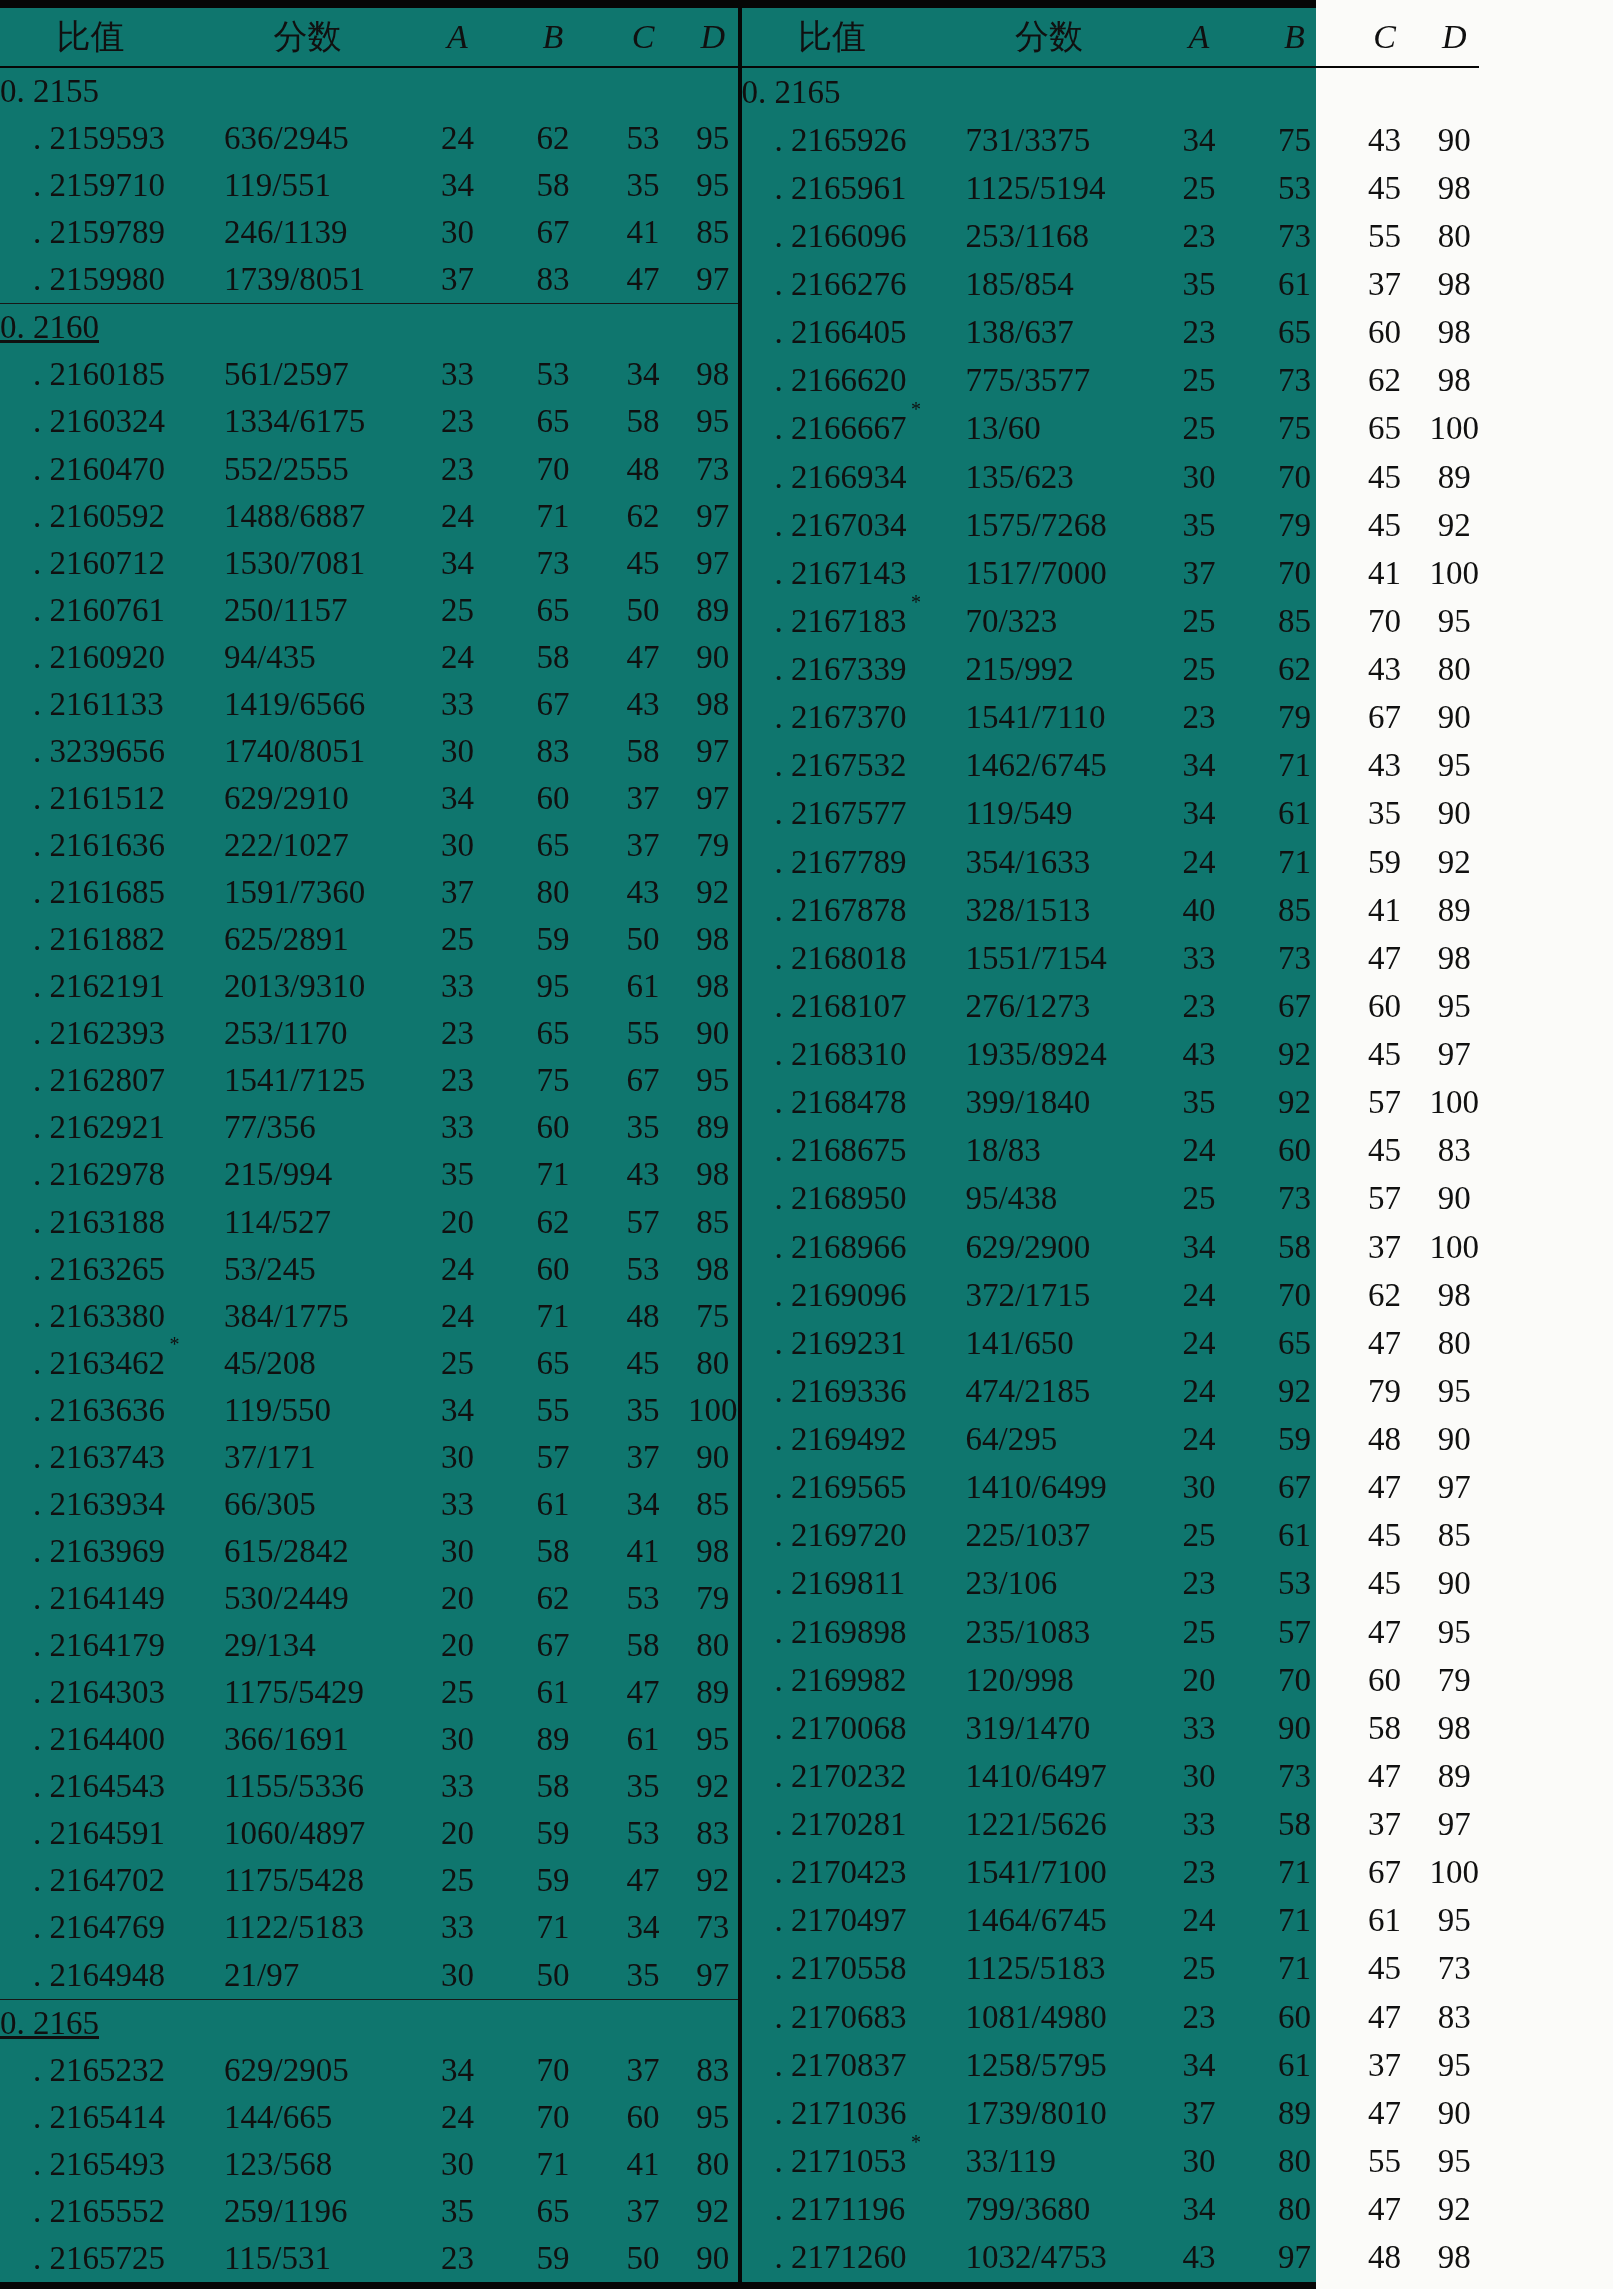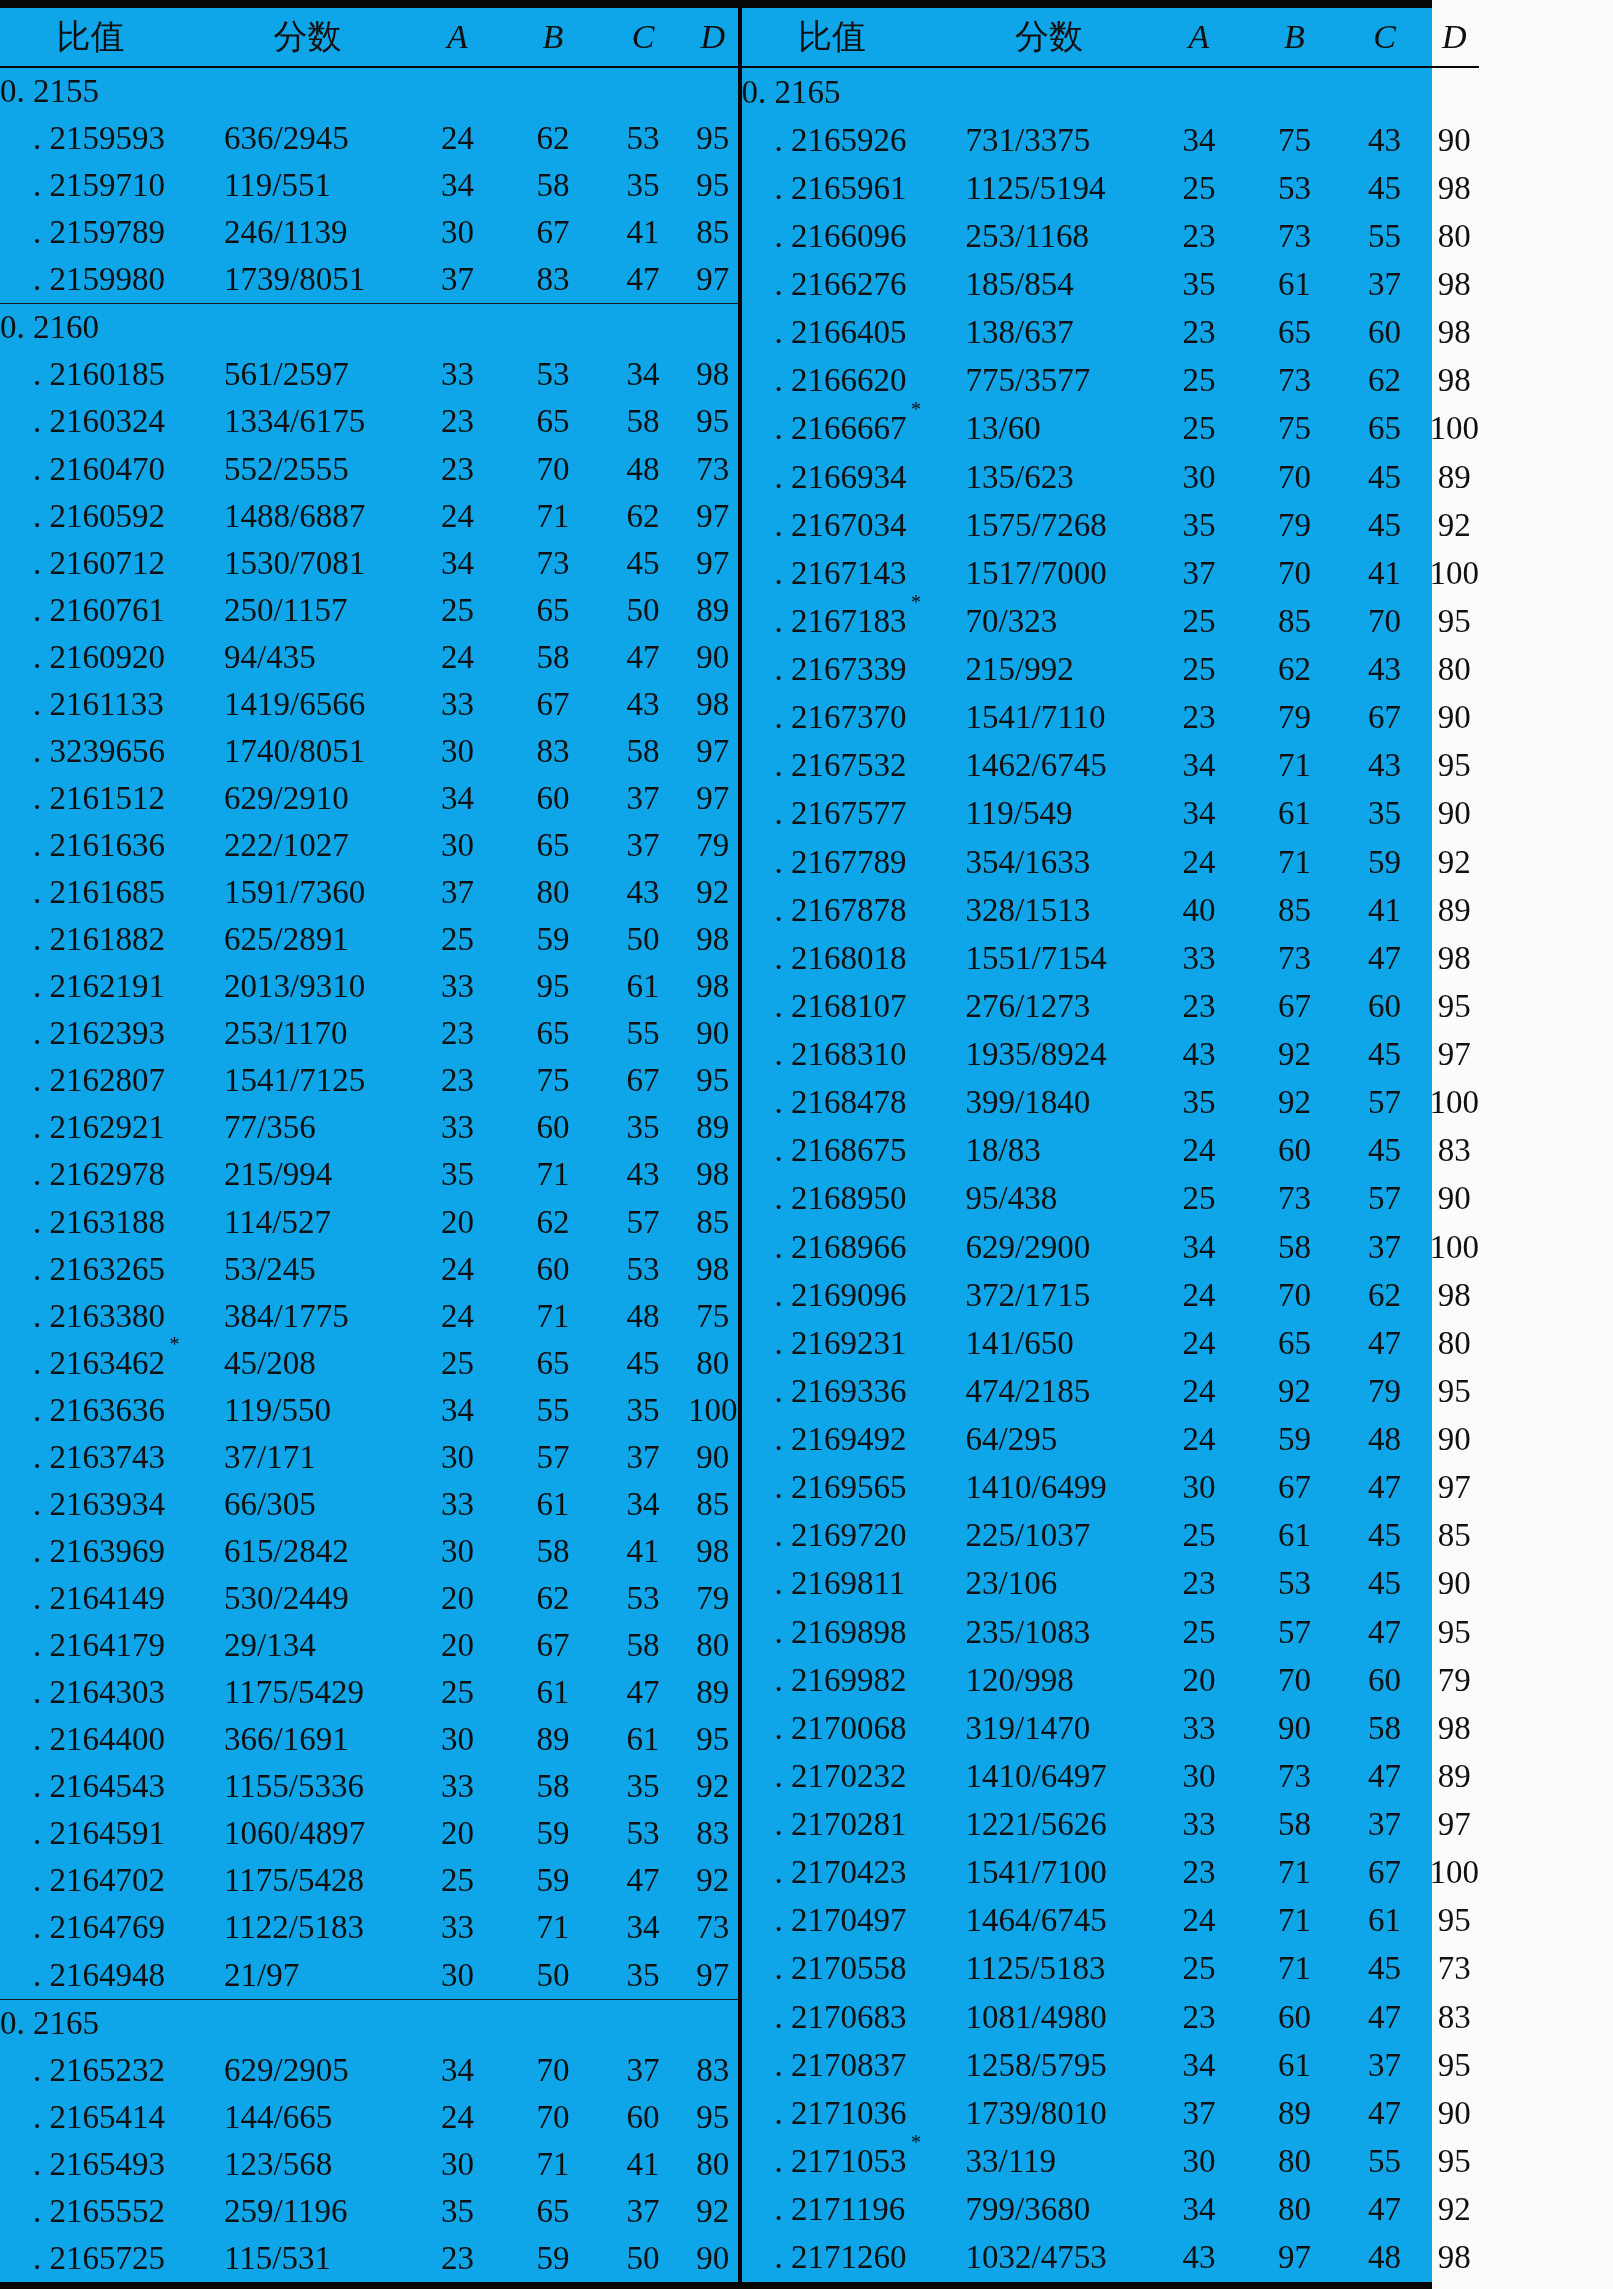--- a/index.html
+++ b/index.html
@@ -3,42 +3,42 @@
 <meta charset="utf-8">
 <style>
   *{box-sizing:border-box;}
   html,body{margin:0;padding:0;}
   body{
     width:1614px;height:2290px;overflow:hidden;
     background:#fbfbf9;color:#101010;
     font-family:"Liberation Serif","DejaVu Serif",serif;
   }
   .table-wrap{
-    position:relative;width:1432px;height:2290px;
+    position:relative;width:1316px;height:2290px;
     border-top:8.1px solid #060606;border-bottom:8.1px solid #060606;
-    display:flex;background:#0ea5e9;
+    display:flex;background:#0f766e;
   }
   .panel{width:802px;display:flex;flex-direction:column;}
   .divider{width:9px;border-left:2.7px solid #060606;border-right:2.7px solid #060606;}
   .header-row{
     flex:0 0 60px;display:grid;
     grid-template-columns:181px 226px 101px 90px 90px 1fr;
     align-items:center;border-bottom:2.7px solid #060606;
     font-size:34px;
   }
   .h-ratio{text-align:center;}
   .h-fraction{text-align:center;padding-left:27px;}
   .h-letter{text-align:center;font-style:italic;}
   .row{
     flex:1 1 0;display:grid;
     grid-template-columns:181px 226px 101px 90px 90px 1fr;
     align-items:center;font-size:33px;
   }
   .row.section{display:flex;align-items:center;}
-  .row.section.ruled{border-top:1.8px solid #171717;}
+  .row.section.ruled{border-top:1.8px solid #171717;text-decoration:underline;}
   .section-label{white-space:nowrap;}
   .cell-ratio{padding-left:33px;white-space:nowrap;}
   .cell-fraction{padding-left:43px;white-space:nowrap;}
   .cell-num{text-align:center;}
   .star{
     font-size:20px;line-height:0;position:relative;top:-11px;margin-left:4.5px;
   }
 </style>
 </head>
 <body>

